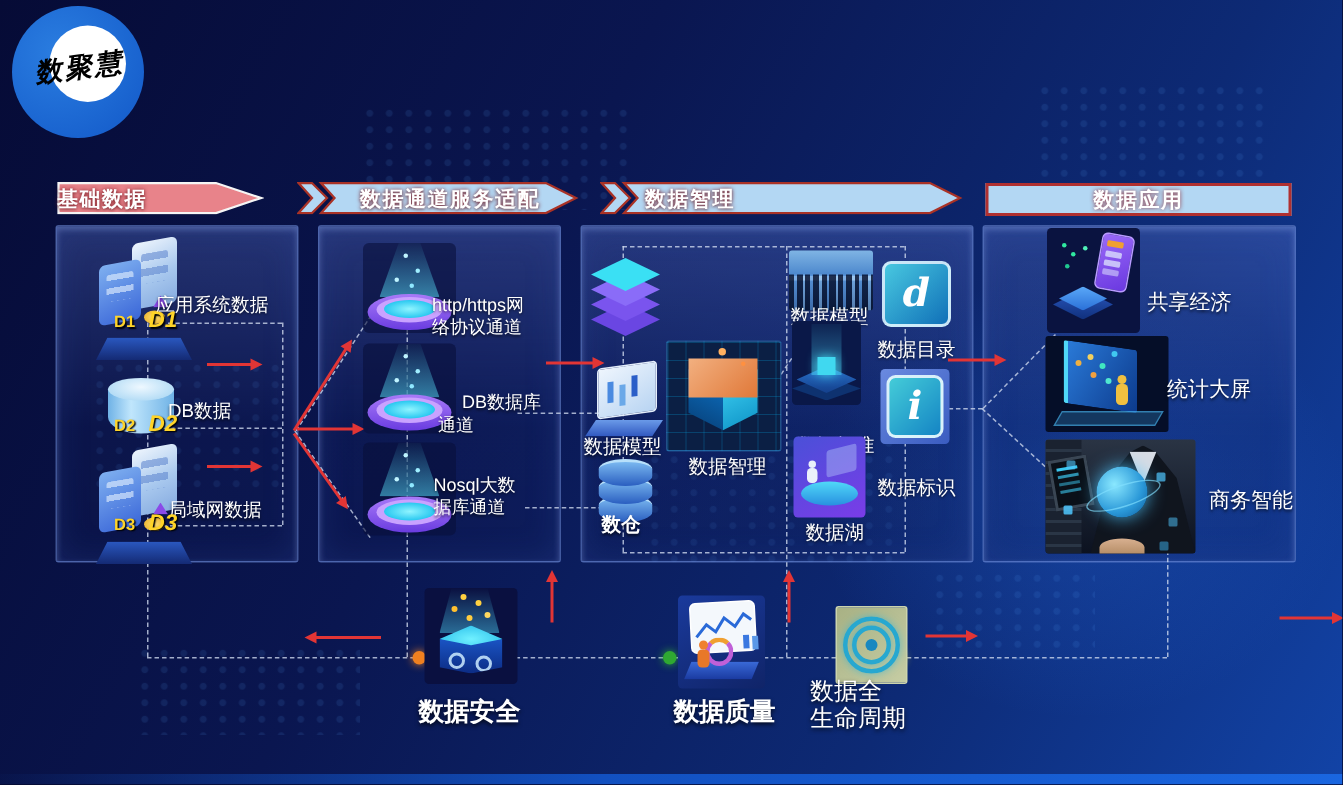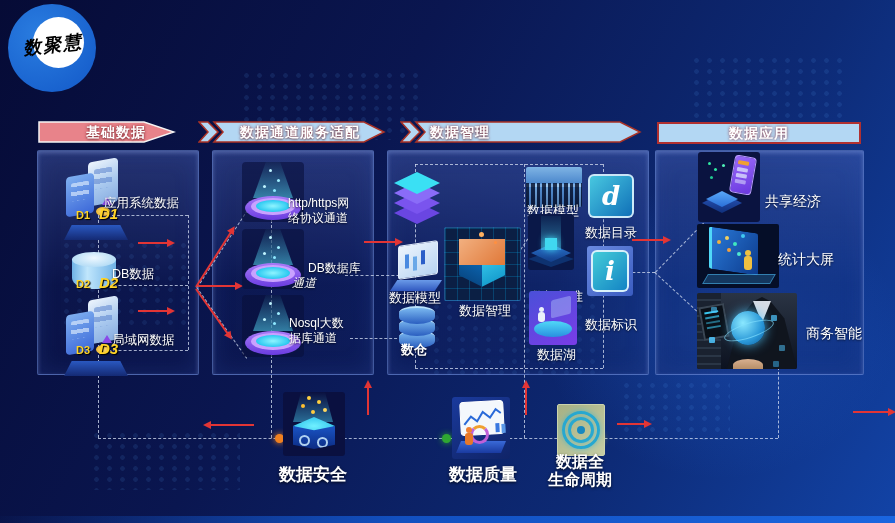--- a/index.html
+++ b/index.html
@@ -233,21 +233,21 @@
 
   <div class="logo" style="left:8px;top:4px;width:88px;height:88px;background:radial-gradient(circle at 35% 35%,#2a7de0,#1258c8);"></div>
   <div class="logo" style="left:33px;top:17px;width:51px;height:51px;background:#fff;"></div>
   <div class="logo-text" style="left:14px;top:33px;width:78px;">数聚慧</div>
 
 
   <div class="hdr" style="left:38px;top:121px;width:138px;">
     <svg width="138" height="22">
       <polygon points="1,1 106,1 136,11 106,21 1,21" fill="#e8838a" stroke="#f5f5f5" stroke-width="1.5"></polygon>
     </svg>
-    <span class="htxt" style="left:0;width:108px;text-align:right;">基础数据</span>
+    <span class="htxt" style="left:0;width:108px;text-align:left;">基础数据</span>
   </div>
   <div class="hdr" style="left:198px;top:121px;width:188px;">
     <svg width="188" height="22">
       <polygon points="1,1 10,1 20,11 10,21 1,21 10,11" fill="#b3d7f3" stroke="#a93226" stroke-width="1.5"></polygon>
       <polygon points="16,1 166,1 186,11 166,21 16,21 25,11" fill="#b3d7f3" stroke="#a93226" stroke-width="1.5"></polygon>
     </svg>
     <span class="htxt" style="left:26px;width:152px;text-align:center;">数据通道服务适配</span>
   </div>
   <div class="hdr" style="left:400px;top:121px;width:242px;">
     <svg width="242" height="22">
@@ -353,21 +353,21 @@
   </div>
   <div class="ic ic-portal" style="left:242px;top:229px;width:62px;height:60px;">
     <div class="beam"></div>
       <div class="sp"></div>
       <div class="e1"></div>
       <div class="e2"></div>
       <div class="e3"></div>
   </div>
   <div class="lbl" style="left:292px;top:261px;">
     <span style="position:static;display:block;padding-left:16px;">DB数据库</span>
-    <span style="position:static;display:block;font-style:italic;">通道</span>
+    <span style="position:static;display:block;">通道</span>
   </div>
   <div class="ic ic-portal" style="left:242px;top:295px;width:62px;height:62px;">
     <div class="beam"></div>
       <div class="sp"></div>
       <div class="e1"></div>
       <div class="e2"></div>
       <div class="e3"></div>
   </div>
   <div class="lbl" style="left:289px;top:316px;">
     <span style="position:static;display:block;">Nosql大数</span>
@@ -476,19 +476,19 @@
     <div class="base"></div>
       <div class="ring"></div>
       <div class="pers"></div>
   </div>
   <span class="lblbig" style="left:449px;top:463px;">数据质量</span>
   <div class="ic ic-cycle" style="left:557px;top:404px;width:46px;height:50px;">
     <div class="r" style="left:4px;top:6px;width:32px;height:32px;"></div>
     <div class="r" style="left:10px;top:12px;width:20px;height:20px;"></div>
     <div class="c"></div>
   </div>
-  <div style="position:absolute;left:540px;top:453px;width:80px;text-align:center;color:#fff;font-size:16px;font-weight:bold;line-height:18px;text-shadow:0 1px 3px rgba(0,0,0,.8);">
+  <div style="position:absolute;left:540px;top:453px;width:80px;text-align:left;color:#fff;font-size:16px;font-weight:normal;line-height:18px;text-shadow:0 1px 3px rgba(0,0,0,.8);">
     <span style="display:block;">数据全</span>
     <span style="display:block;">生命周期</span>
   </div>
 
 
 </div>
 
 </body></html>

